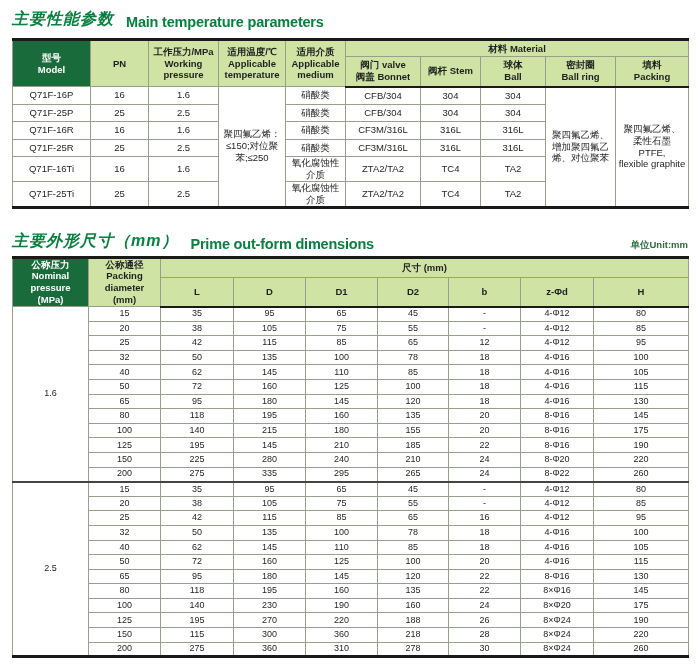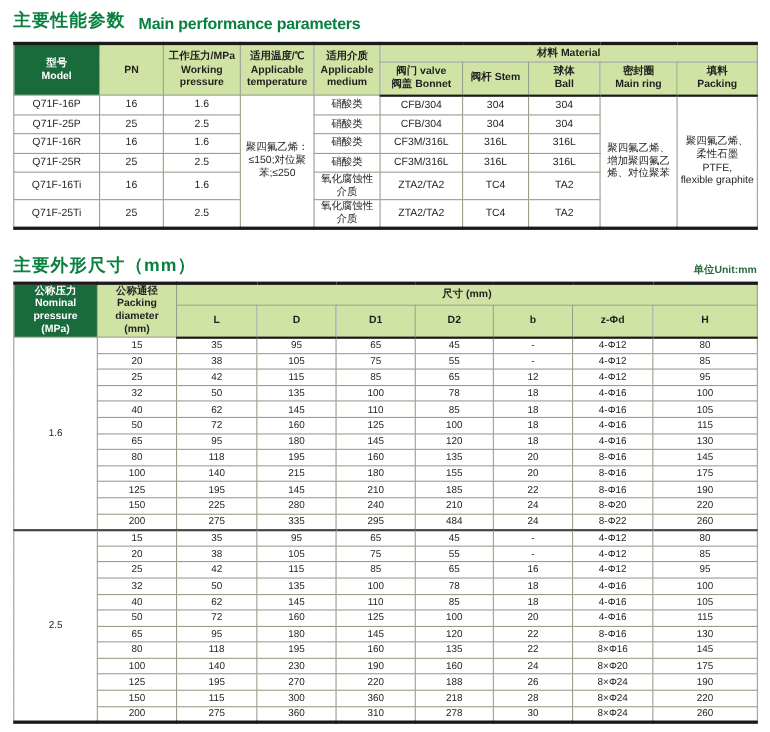--- a/index.html
+++ b/index.html
@@ -11,21 +11,21 @@
     --text:#1f1f1f;
   }
   *{box-sizing:border-box;}
   html,body{margin:0;padding:0;}
   body{
     width:700px;height:665px;overflow:hidden;background:#fff;
     font-family:"Liberation Sans",sans-serif;color:var(--text);
   }
   .page{padding:5px 12px 0 12px;}
   .sec-title{display:flex;align-items:flex-end;gap:12px;margin:4px 0 8px 0;}
-  .sec-title .zh{font-size:16px;font-weight:bold;color:var(--title-green);letter-spacing:1px;}
+  .sec-title .zh{font-size:16px;font-weight:bold;color:var(--title-green);letter-spacing:1px;font-style:italic;}
   .sec-title .en{font-size:14.5px;font-weight:bold;color:var(--title-green);letter-spacing:-0.2px;}
   .title-row2{display:flex;justify-content:space-between;align-items:flex-end;margin:22px 0 4px 0;}
   .unit-note{font-size:9.5px;color:#2c6b3e;font-weight:bold;}
 
   table{border-collapse:collapse;table-layout:fixed;width:676px;
         border-top:3px solid var(--heavy);border-bottom:3px solid var(--heavy);}
   th,td{border:1px solid var(--line);text-align:center;vertical-align:middle;
         font-size:9.5px;line-height:1.25;padding:0 2px;white-space:pre-line;
         overflow:hidden;}
   thead th{background:var(--light-green);font-weight:bold;font-size:9.5px;}
@@ -41,21 +41,21 @@
   #dim-table tbody td{font-size:9px;}
   .sec-divider td{border-top:2px solid #444;}
 </style>
 </head>
 <body>
 
 <div class="page">
 
   <div class="sec-title">
     <span class="zh">主要性能参数</span>
-    <span class="en">Main performance parameters</span>
+    <span class="en">Main temperature parameters</span>
   </div>
 
   <table id="perf-table">
     <colgroup>
       <col style="width:78px">
         <col style="width:58px">
         <col style="width:70px">
       <col style="width:67px">
         <col style="width:60px">
         <col style="width:75px">
@@ -80,21 +80,21 @@
 medium</th>
         <th colspan="5">材料 Material</th>
       </tr>
       <tr class="r2">
         <th>阀门 valve
 阀盖 Bonnet</th>
         <th>阀杆 Stem</th>
         <th>球体
 Ball</th>
         <th>密封圈
-Main ring</th>
+Ball ring</th>
         <th>填料
 Packing</th>
       </tr>
     </thead>
     <tbody id="perf-body">
         <tr>
           <td>Q71F-16P</td>
           <td>16</td>
           <td>1.6</td>
           <td rowspan="6">聚四氟乙烯：≤150;对位聚苯;≤250</td>
@@ -152,20 +152,21 @@
           <td>ZTA2/TA2</td>
           <td>TC4</td>
           <td>TA2</td>
         </tr>
       </tbody>
   </table>
 
   <div class="title-row2">
     <div class="sec-title" style="margin:0;">
       <span class="zh">主要外形尺寸（mm）</span>
+      <span class="en">Prime out-form dimensions</span>
     </div>
     <span class="unit-note">单位Unit:mm</span>
   </div>
 
   <table id="dim-table">
     <colgroup>
       <col style="width:76px">
         <col style="width:72px">
         <col style="width:73px">
       <col style="width:72px">
@@ -307,21 +308,21 @@
           <td>210</td>
           <td>24</td>
           <td>8-Φ20</td>
           <td>220</td>
         </tr>
         <tr>
           <td>200</td>
           <td>275</td>
           <td>335</td>
           <td>295</td>
-          <td>484</td>
+          <td>265</td>
           <td>24</td>
           <td>8-Φ22</td>
           <td>260</td>
         </tr>
         <tr class="sec-divider">
           <td rowspan="12">2.5</td>
           <td>15</td>
           <td>35</td>
           <td>95</td>
           <td>65</td>

